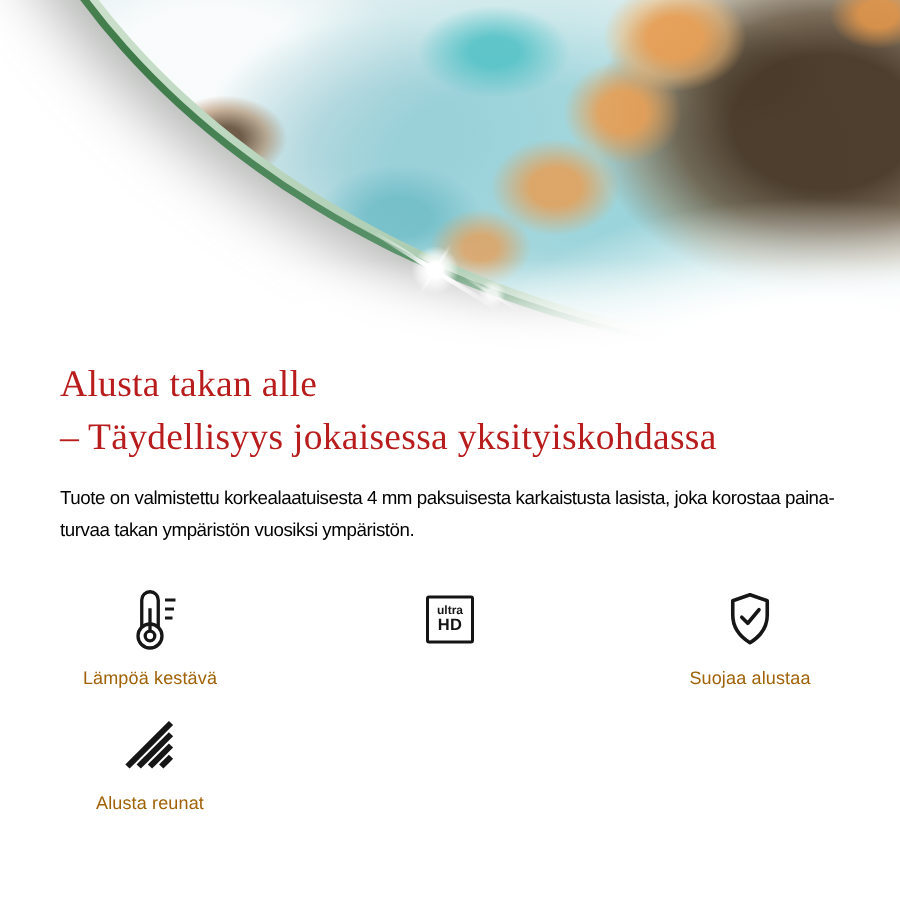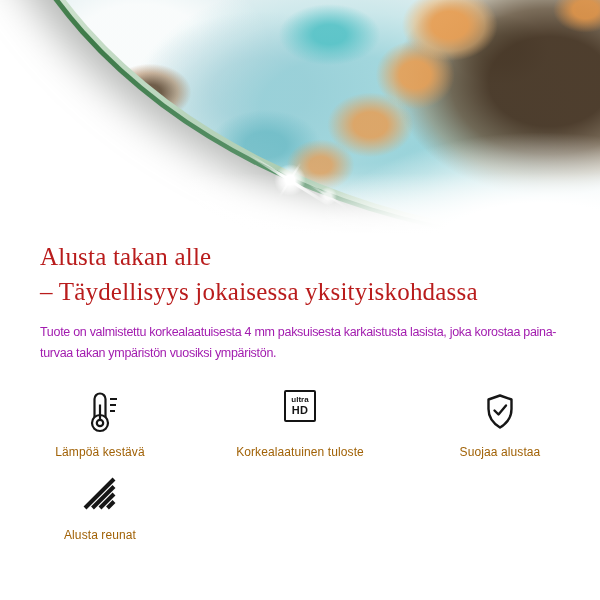--- a/index.html
+++ b/index.html
@@ -78,30 +78,30 @@
   }
 
   
   .content { padding:0 40px; }
   .page-title {
     margin:5px 0 13px 0;
     font-family:"Liberation Serif","DejaVu Serif",serif;
     font-weight:400; font-size:25px; line-height:35px; color:#b91c1c;
     letter-spacing:0.2px;
   }
-  .body-text { color:#a21caf; font-size:12.5px; line-height:20.5px; letter-spacing:-0.3px; }
+  .body-text { color:#000000; font-size:12.5px; line-height:20.5px; letter-spacing:-0.3px; }
   .body-text .line { white-space:nowrap; }
 
   
   .features {
     margin-top:27px;
     display:grid; grid-template-columns:repeat(3, 200px); row-gap:14px;
   }
   .feature { display:flex; flex-direction:column; align-items:center; }
-  .feature .icon-box { height:46px; display:flex; align-items:flex-start; justify-content:center; margin-bottom:9px; }
+  .feature .icon-box { height:46px; display:flex; align-items:center; justify-content:center; margin-bottom:9px; }
   .feature .label { font-size:12px; color:#a16207; letter-spacing:0.1px; }
   svg.fico { display:block; }
 
   .uhd {
     width:28px; height:28px; border:2.5px solid #141414; border-radius:2px;
     display:flex; flex-direction:column; align-items:center; justify-content:center;
     color:#141414; background:#fff;
   }
   .uhd .t1 { font-size:8px; font-weight:700; line-height:8px; }
   .uhd .t2 { font-size:11px; font-weight:800; line-height:13px; letter-spacing:0.2px; }
@@ -154,21 +154,20 @@
     <div class="label">Lämpöä kestävä</div>
   </div>
 
   <div class="feature">
     <div class="icon-box">
       <div class="uhd">
         <div class="t1">ultra</div>
         <div class="t2">HD</div>
       </div>
     </div>
-    <div class="label">Korkealaatuinen tuloste</div>
   </div>
 
   <div class="feature">
     <div class="icon-box">
       <svg class="fico" width="44" height="44" viewBox="0 0 44 44" fill="none" stroke="#161616" stroke-width="2.4" stroke-linejoin="round" stroke-linecap="round">
         <path d="M22 5.5 L33.5 9.5 V19 C33.5 27.5 28.5 33.5 22 37.5 C15.5 33.5 10.5 27.5 10.5 19 V9.5 Z"></path>
         <path d="M16.5 20.5 L20.5 24.5 L28 15.5"></path>
       </svg>
     </div>
     <div class="label">Suojaa alustaa</div>

